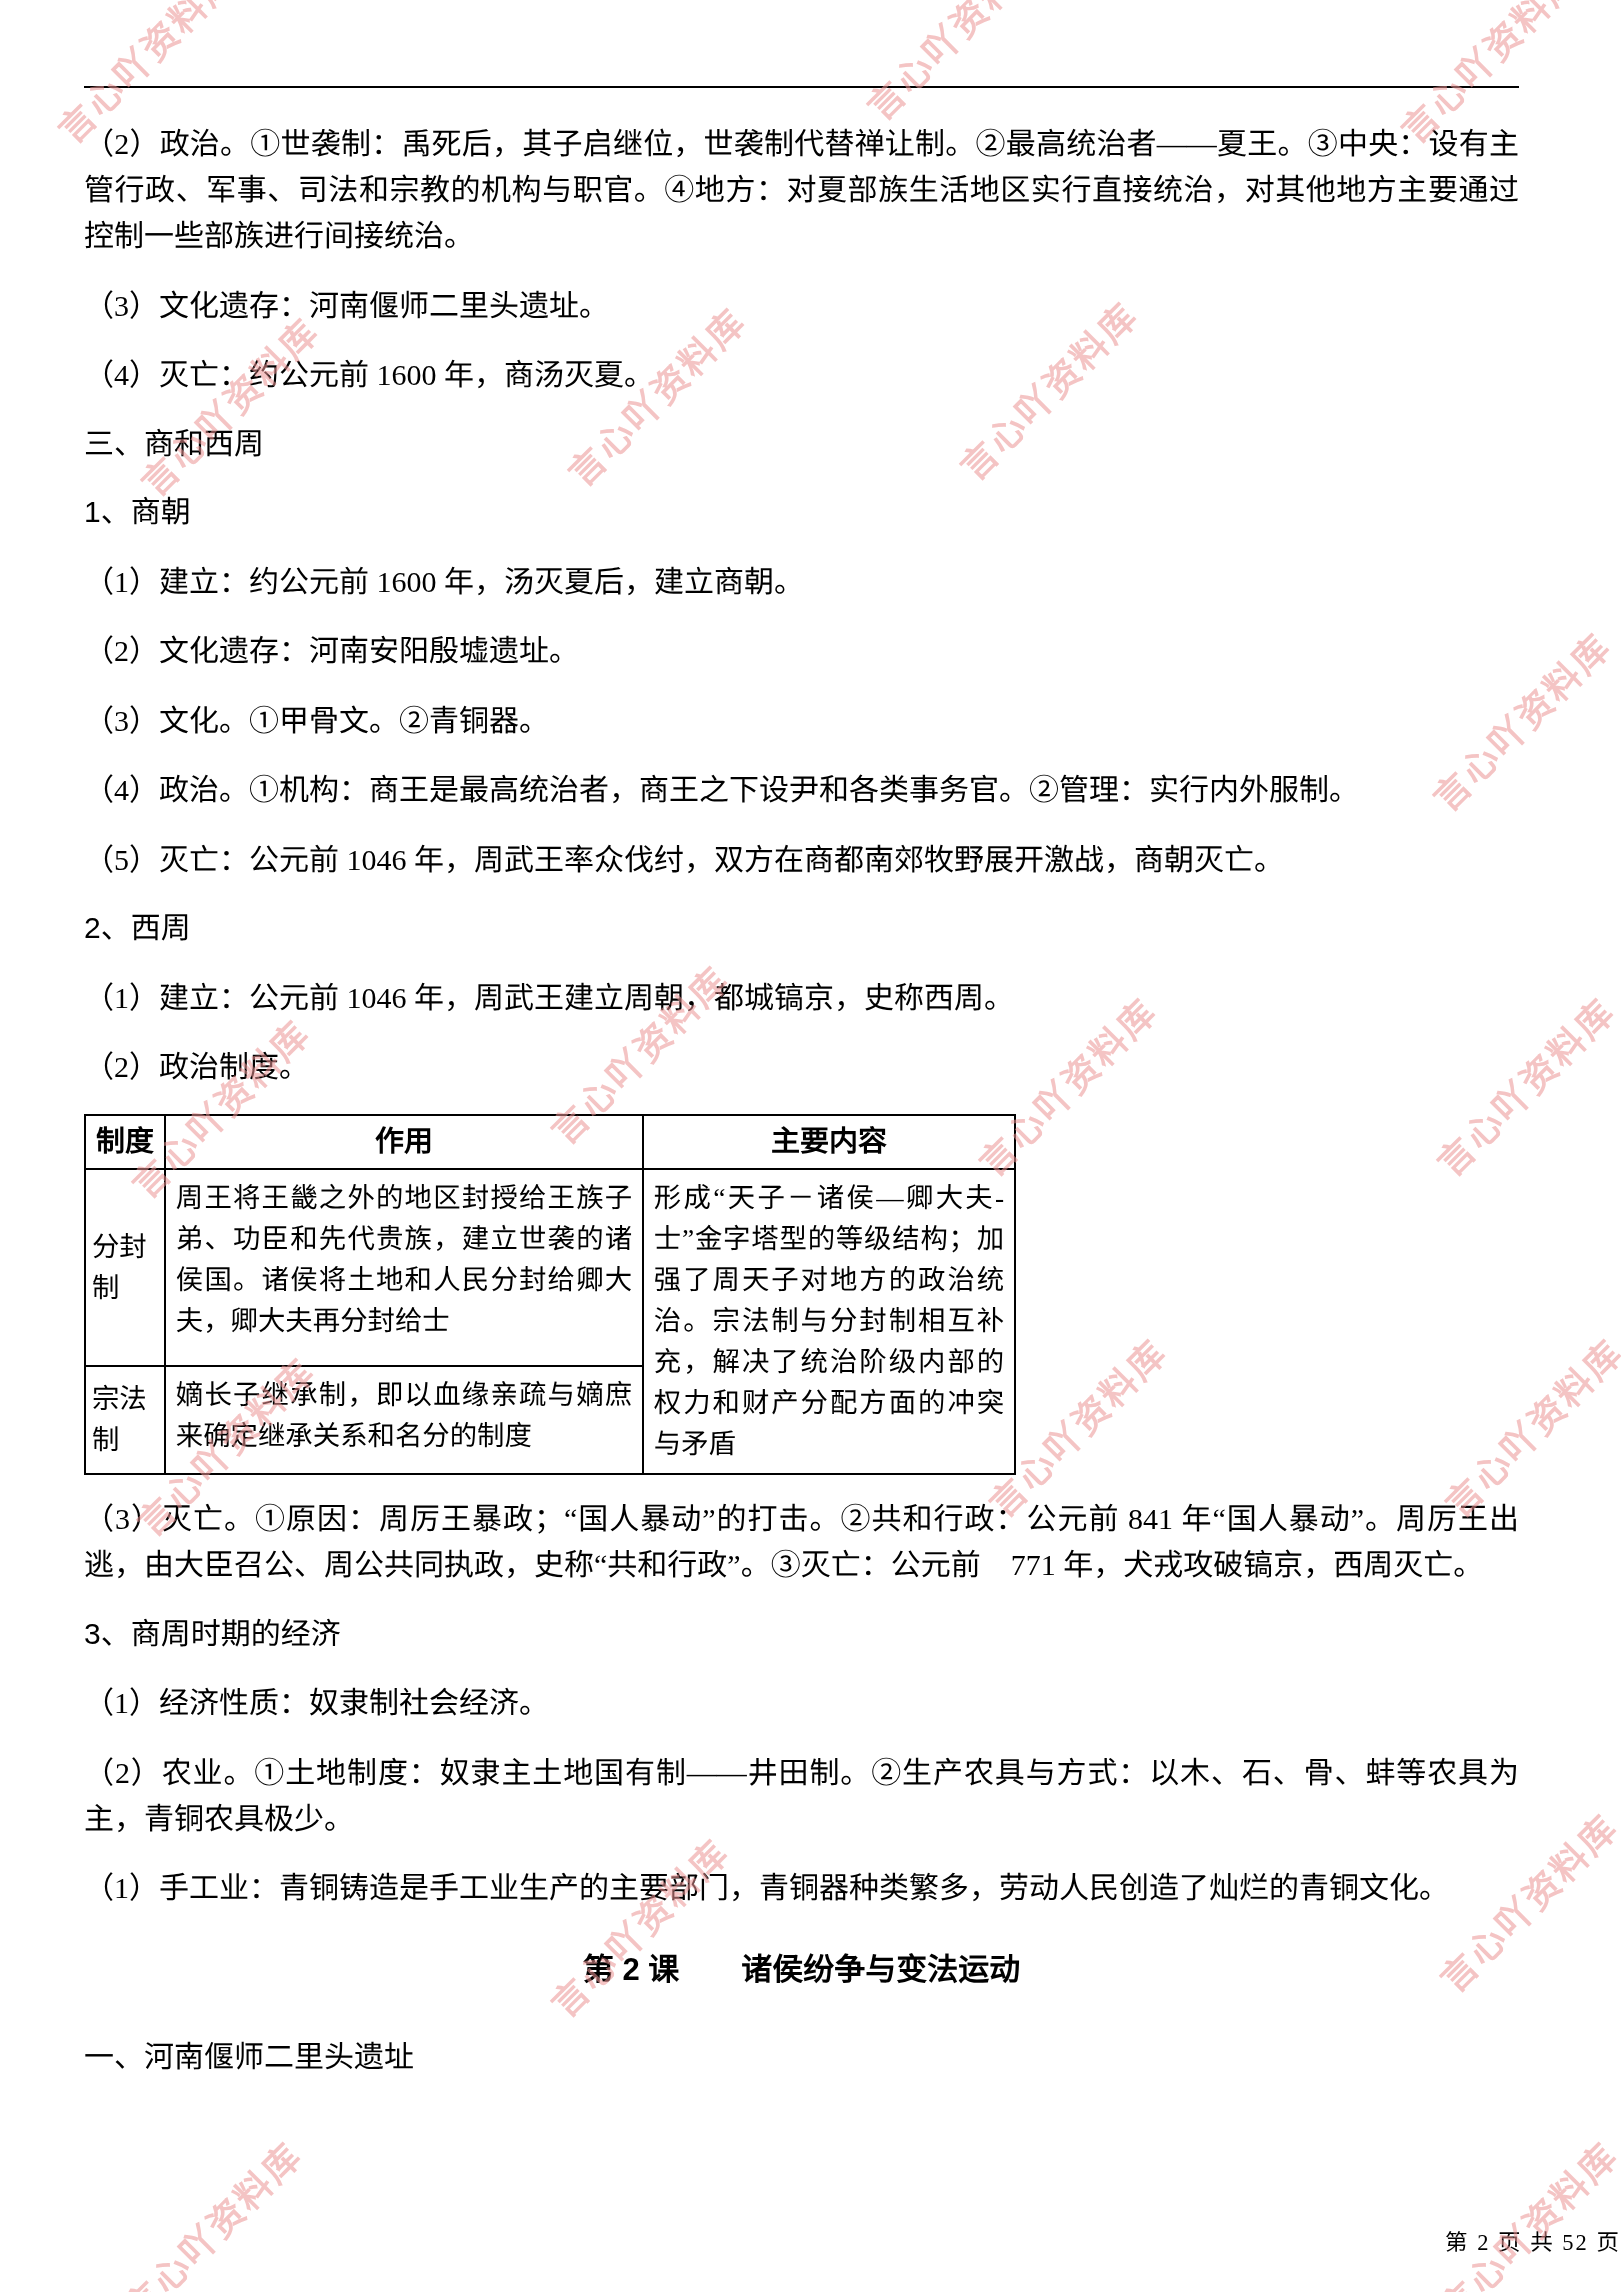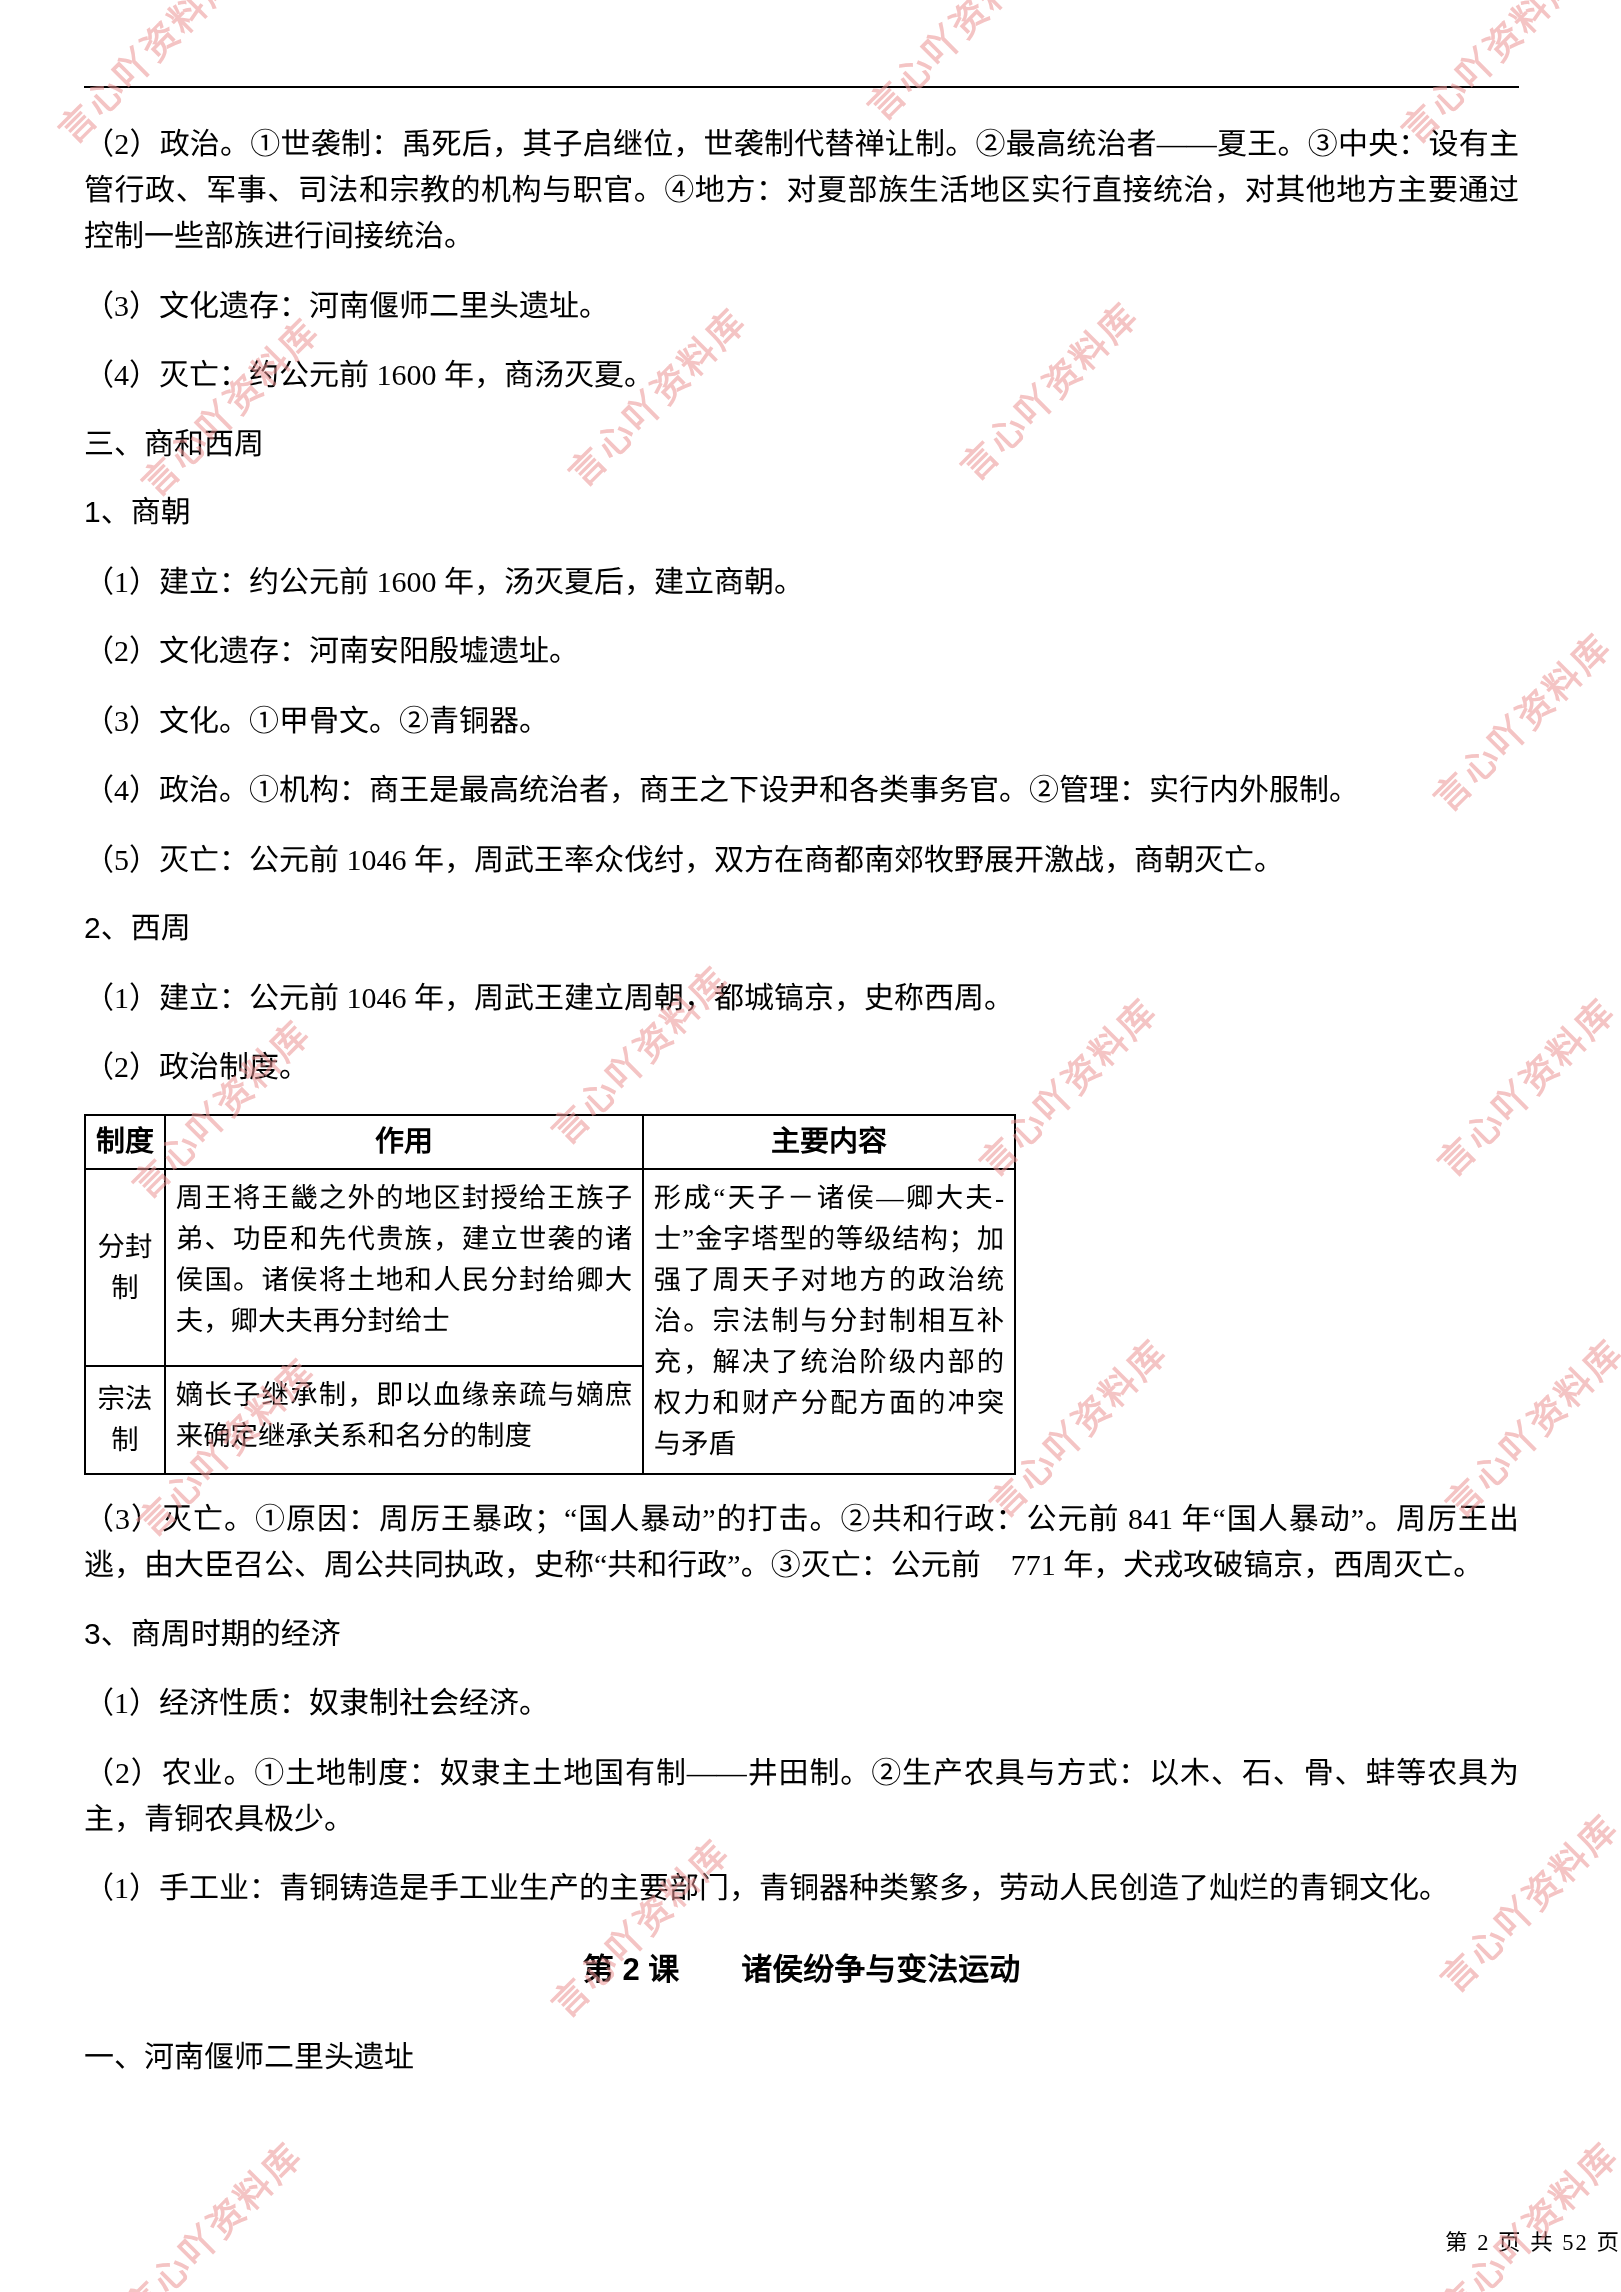--- a/index.html
+++ b/index.html
@@ -63,21 +63,21 @@
   table.gov-table th {
     font-family: Liberation Sans, sans-serif;
     font-weight: 700;
     font-size: 29px;
     text-align: center;
     padding: 5.9px 7.8px;
     margin-left: 43px;
   }
   table.gov-table td { vertical-align: top; text-align: justify; margin-top: 48px; }
   table.gov-table td.sys {
-    text-align: center;
+    text-align: left;
     vertical-align: middle;
     padding: 7.8px 5.9px;
   }
   .footer {
     position: absolute;
     left: 0;
     right: 0;
     bottom: 37px;
     text-align: right;
     font-size: 22.5px;

